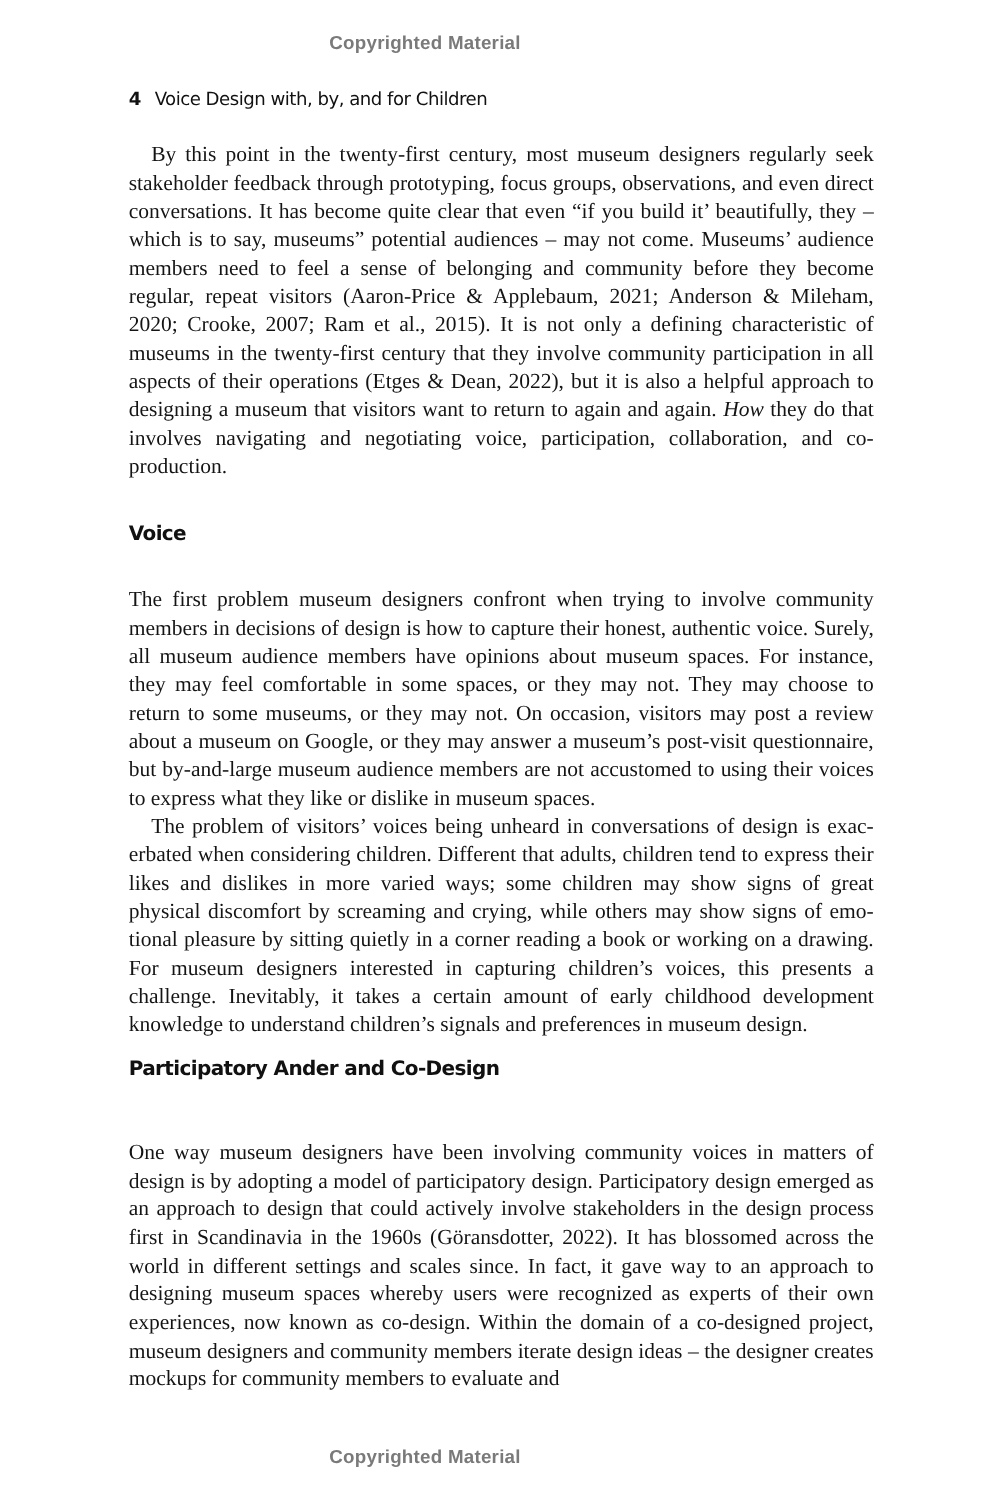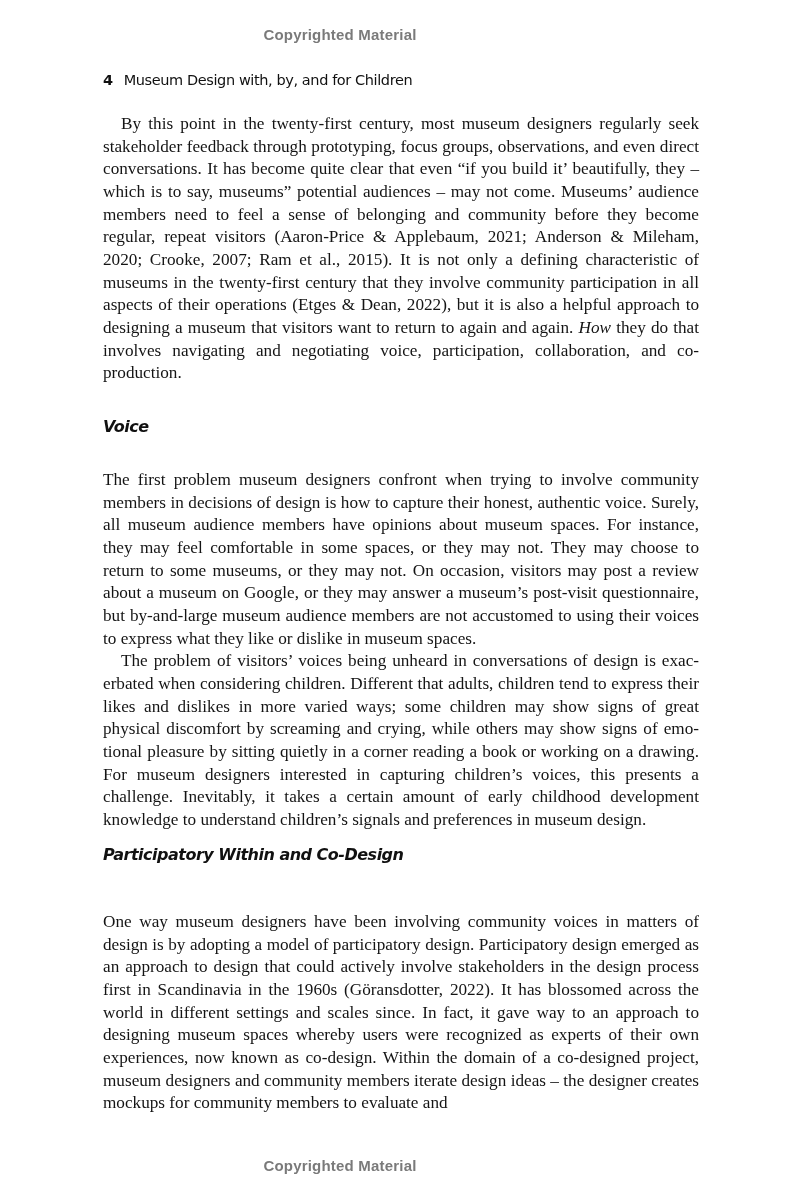--- a/index.html
+++ b/index.html
@@ -61,51 +61,50 @@
       text-indent: 18px;
     }
     .block-1 { top: 113px; }
     .block-2 { top: 469px; }
     .block-3 { top: 879px; margin-top: 32px; }
 
     .heading {
       position: absolute;
       left: 103px;
       font-family: "DejaVu Sans", sans-serif;
-      font-style: italic;
       font-weight: bold;
       font-size: 16px;
       letter-spacing: -0.5px;
       color: #111;
       white-space: nowrap;
     }
     .heading-voice { top: 417px; }
     .heading-participatory { top: 845px; }
 
     em { }
   </style>
 </head>
 <body>
 
 <div class="watermark top">Copyrighted Material</div>
 
 <div class="running-head">
-  <span class="page-num">4</span><span class="book-title">Museum Design with, by, and for Children</span>
+  <span class="page-num">4</span><span class="book-title">Voice Design with, by, and for Children</span>
 </div>
 
 <div class="content block-1">
   <p class="indent"><span>By this point in the twenty-first century, most museum designers regularly seek stakeholder feedback through prototyping, focus groups, observations, and even direct conversations. It has become quite clear that even “if you build it’ beauti­fully, they – which is to say, museums” potential audiences – may not come. Muse­ums’ audience members need to feel a sense of belonging and community before they become regular, repeat visitors (Aaron-Price &amp; Applebaum, 2021; Ander­son &amp; Mileham, 2020; Crooke, 2007; Ram et al., 2015). It is not only a defining characteristic of museums in the twenty-first century that they involve community participation in all aspects of their operations (Etges &amp; Dean, 2022), but it is also a helpful approach to designing a museum that visitors want to return to again and again. </span><em>How</em><span> they do that involves navigating and negotiating voice, participation, collaboration, and co-production.</span></p>
 </div>
 
 <div class="heading heading-voice">Voice</div>
 
 <div class="content block-2">
   <p>The first problem museum designers confront when trying to involve community members in decisions of design is how to capture their honest, authentic voice. Surely, all museum audience members have opinions about museum spaces. For instance, they may feel comfortable in some spaces, or they may not. They may choose to return to some museums, or they may not. On occasion, visitors may post a review about a museum on Google, or they may answer a museum’s post-visit questionnaire, but by-and-large museum audience members are not accustomed to using their voices to express what they like or dislike in museum spaces.</p>
   <p class="indent">The problem of visitors’ voices being unheard in conversations of design is exac­erbated when considering children. Different that adults, children tend to express their likes and dislikes in more varied ways; some children may show signs of great physical discomfort by screaming and crying, while others may show signs of emo­tional pleasure by sitting quietly in a corner reading a book or working on a draw­ing. For museum designers interested in capturing children’s voices, this presents a challenge. Inevitably, it takes a certain amount of early childhood development knowledge to understand children’s signals and preferences in museum design.</p>
 </div>
 
-<div class="heading heading-participatory">Participatory Within and Co-Design</div>
+<div class="heading heading-participatory">Participatory Ander and Co-Design</div>
 
 <div class="content block-3">
   <p>One way museum designers have been involving community voices in matters of design is by adopting a model of participatory design. Participatory design emerged as an approach to design that could actively involve stakeholders in the design process first in Scandinavia in the 1960s (Göransdotter, 2022). It has blos­somed across the world in different settings and scales since. In fact, it gave way to an approach to designing museum spaces whereby users were recognized as experts of their own experiences, now known as co-design. Within the domain of a co-designed project, museum designers and community members iterate design ideas – the designer creates mockups for community members to evaluate and</p>
 </div>
 
 <div class="watermark bottom">Copyrighted Material</div>
 
 </body></html>

